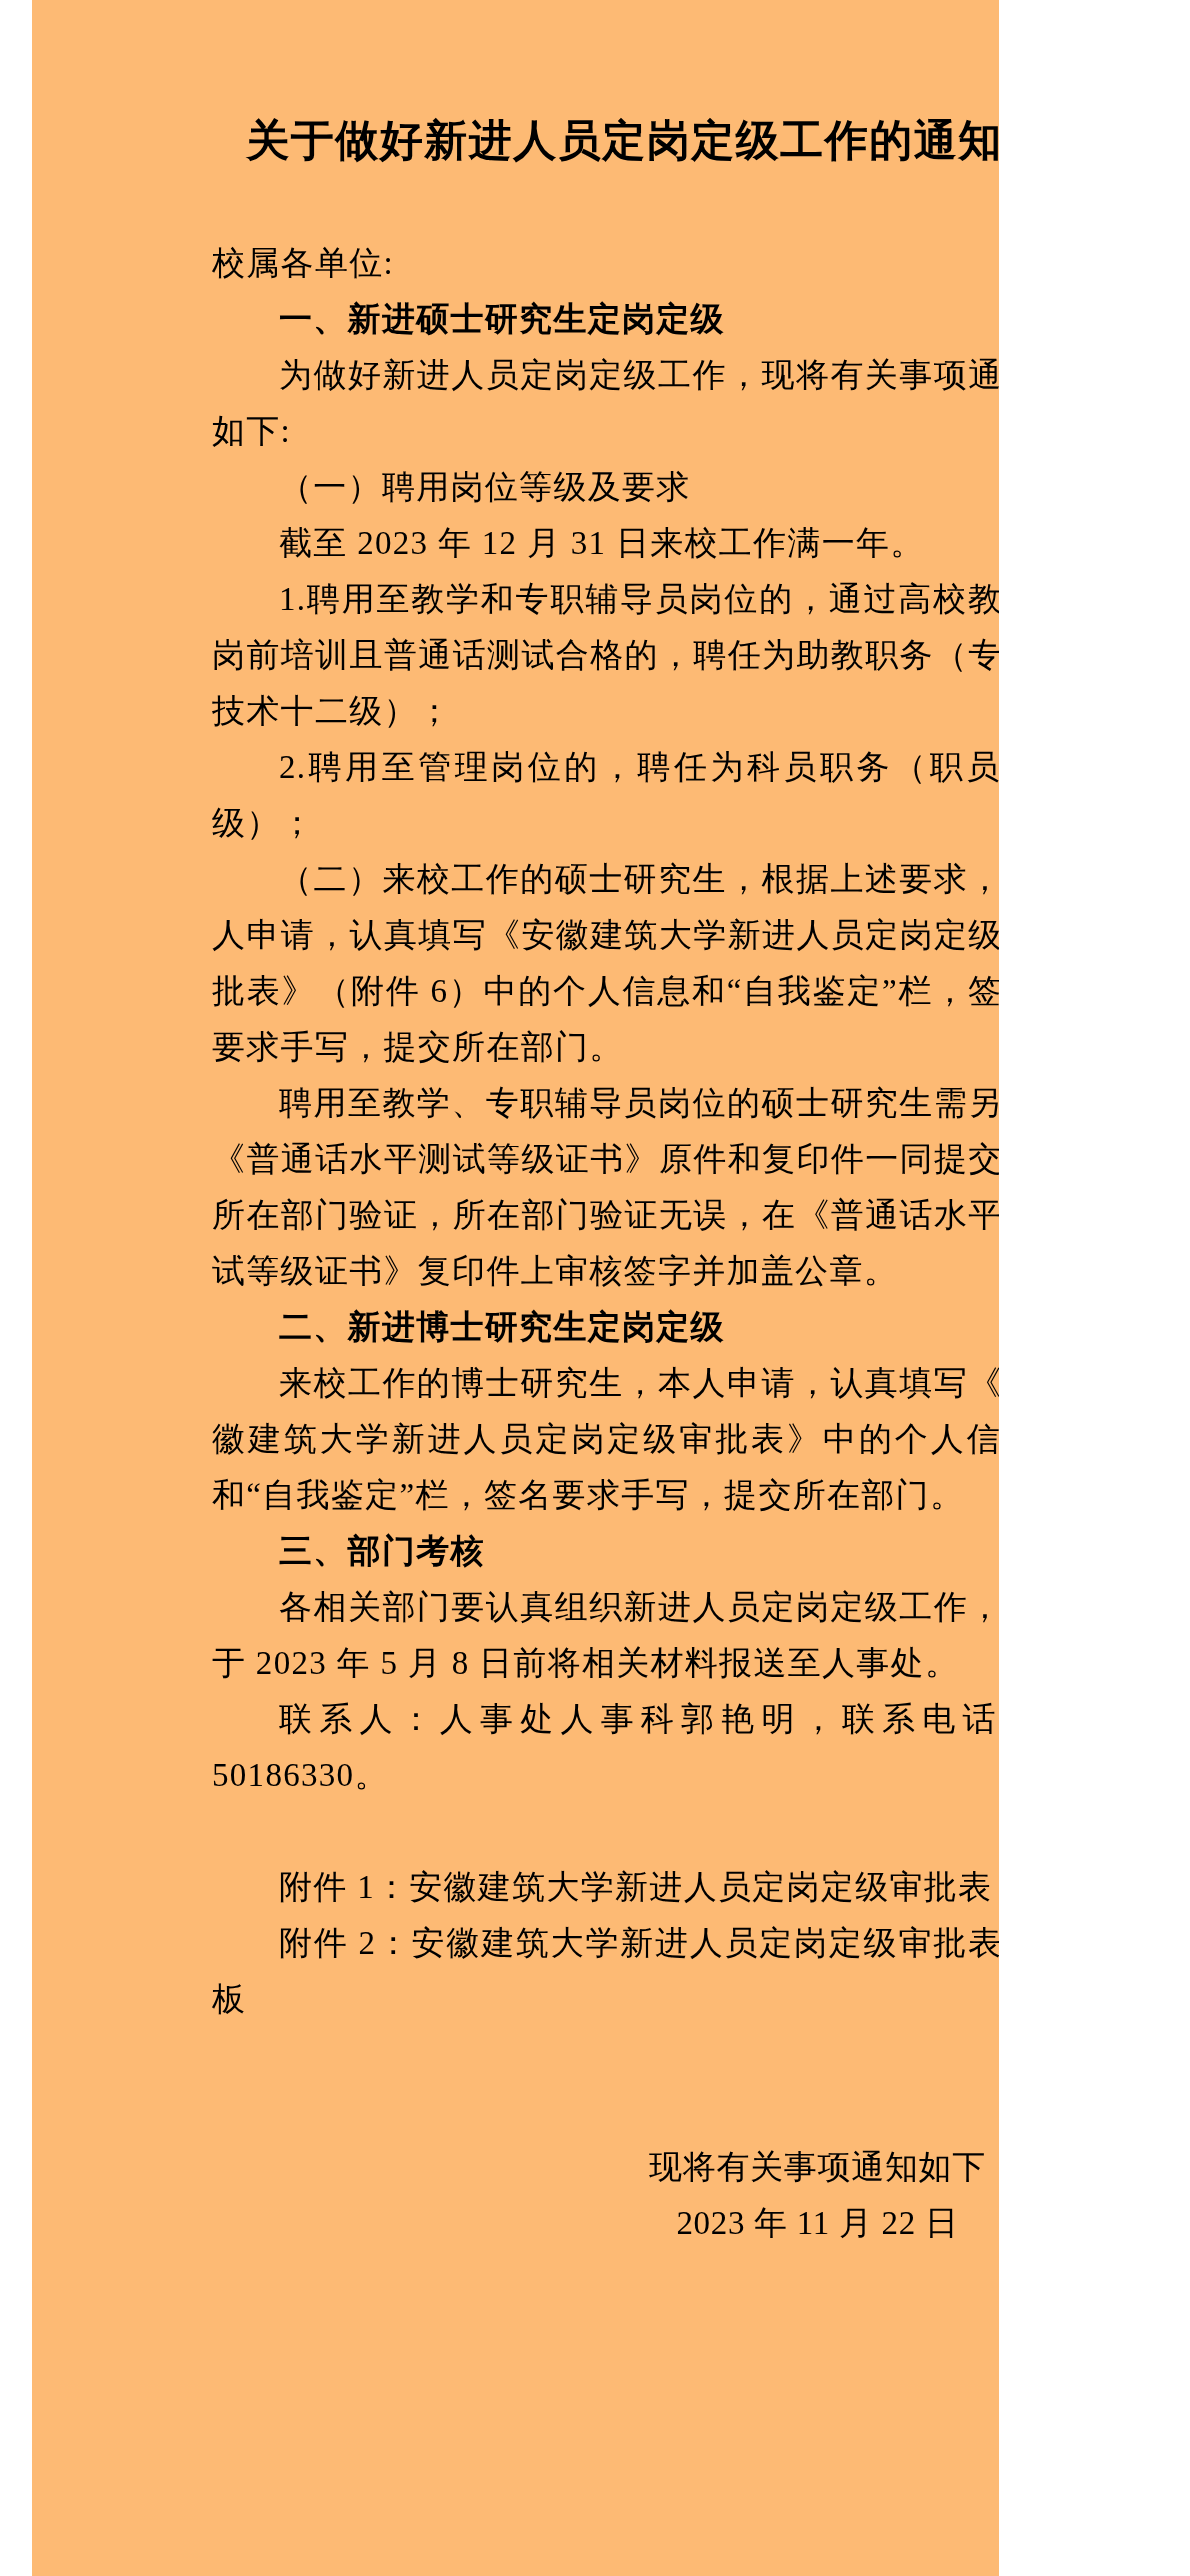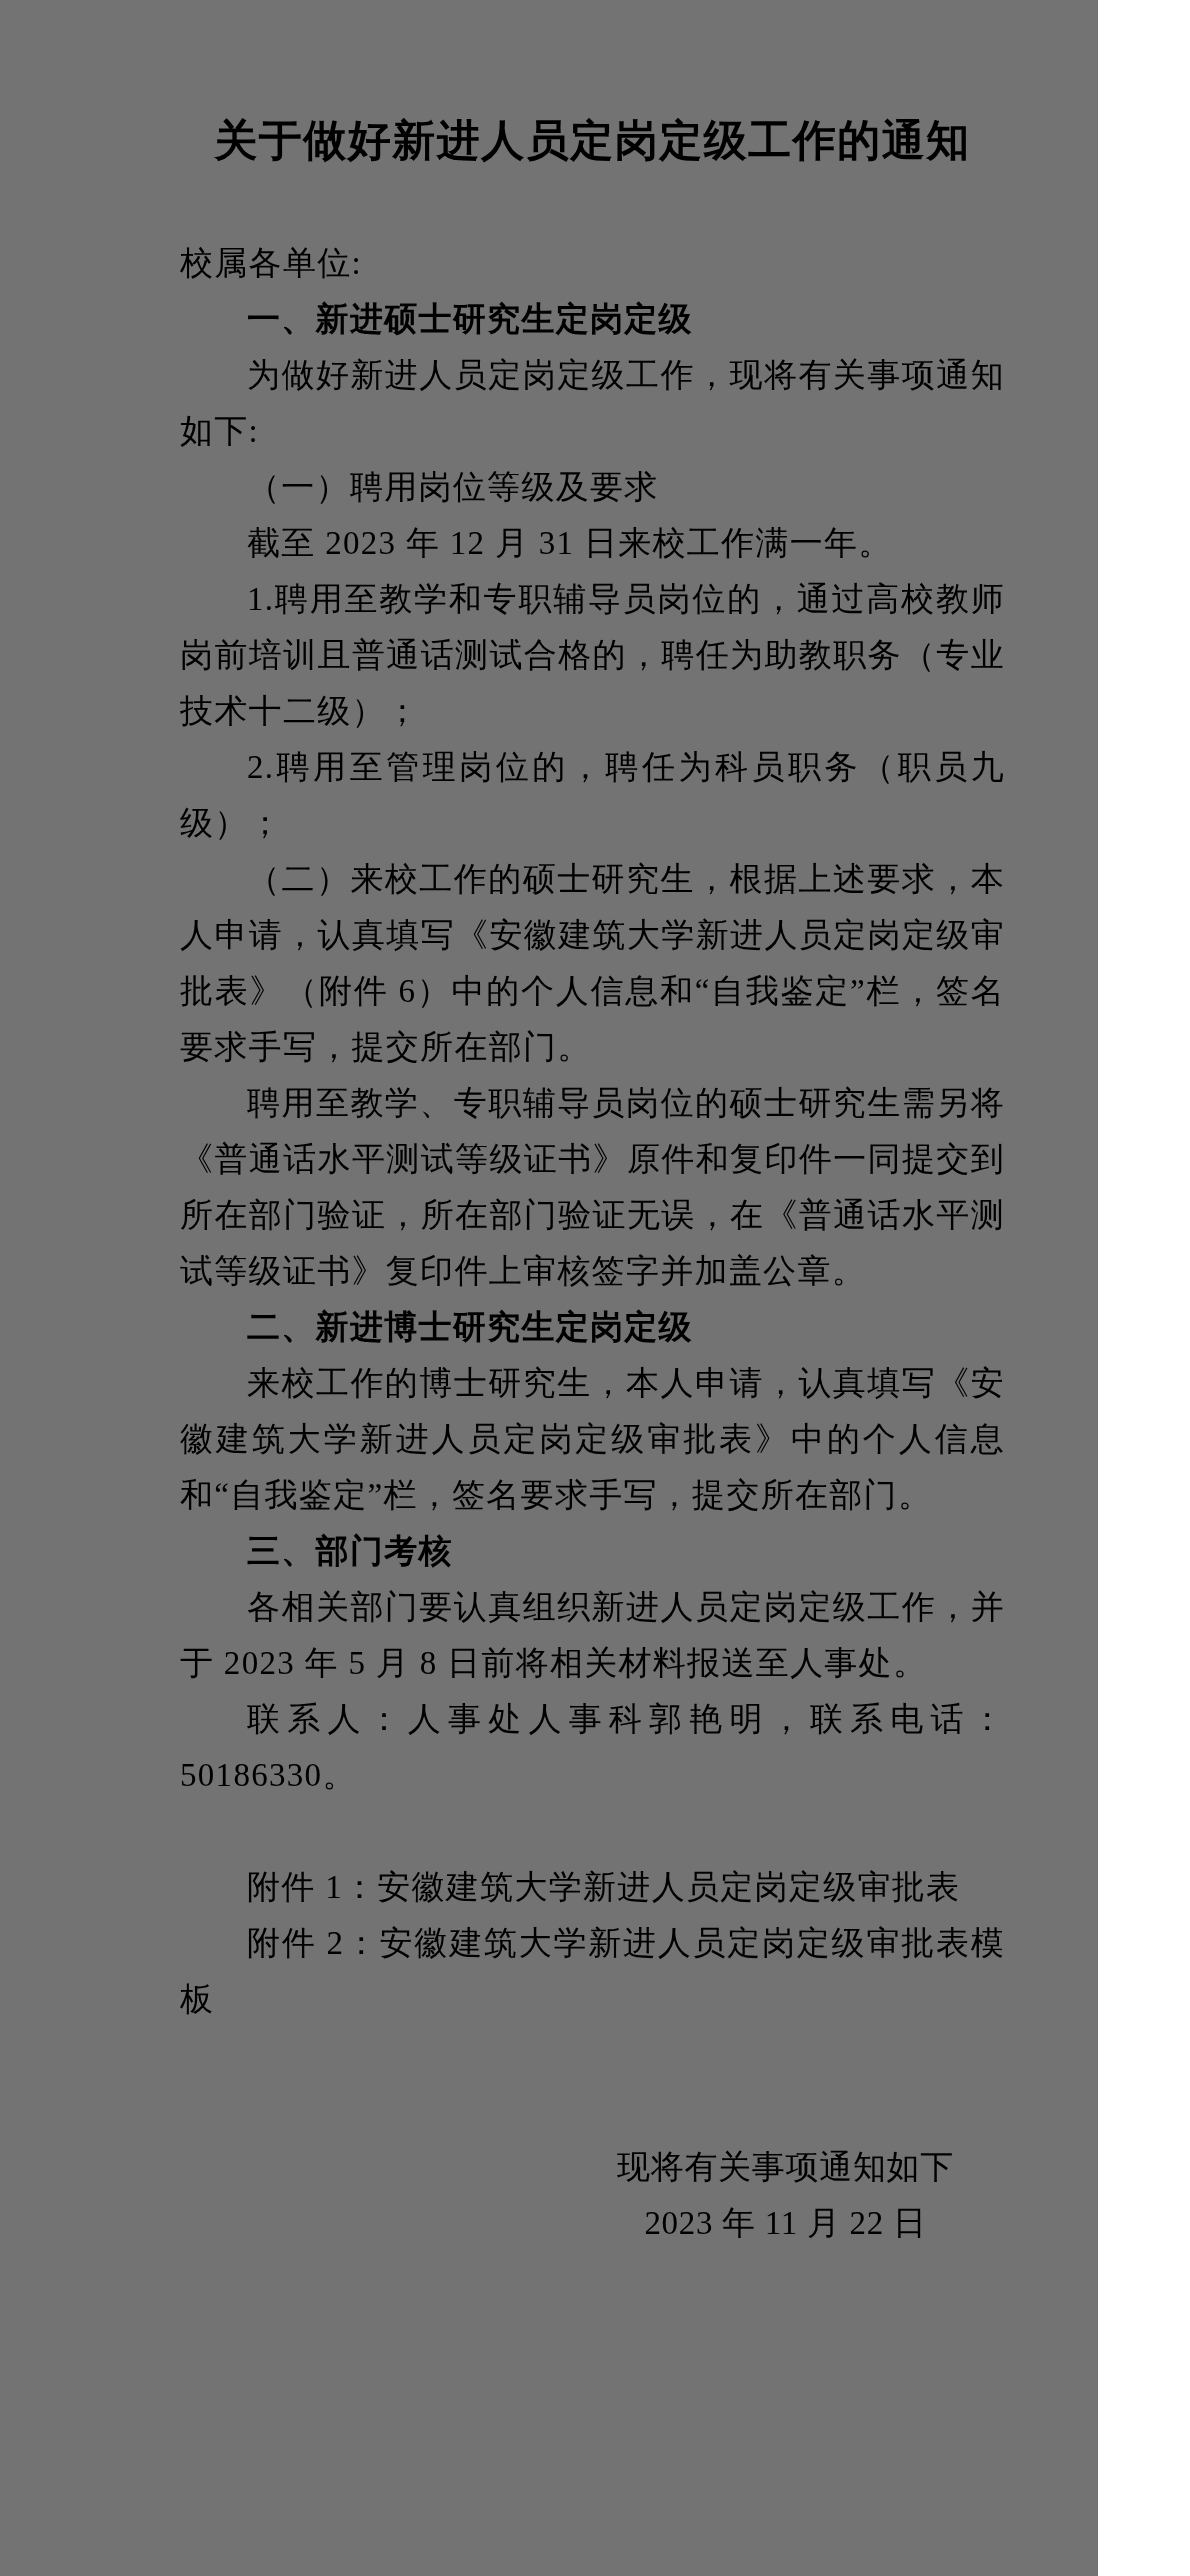--- a/index.html
+++ b/index.html
@@ -8,24 +8,25 @@
     background: #ffffff;
   }
   body {
     width: 1190px;
     height: 2576px;
     font-family: "Liberation Serif", serif;
     color: #000000;
   }
   .page {
     position: relative;
-    width: 1098px;
+    width: 967px;
     height: 2576px;
-    background: #737373;
+    background: #fdba74;
     overflow: hidden;
+    margin-left: 32px;
   }
   .content {
     position: absolute;
     left: 180px;
     top: 0;
     width: 825px;
   }
   .doc-title {
     margin: 0;
     padding-top: 111px;

